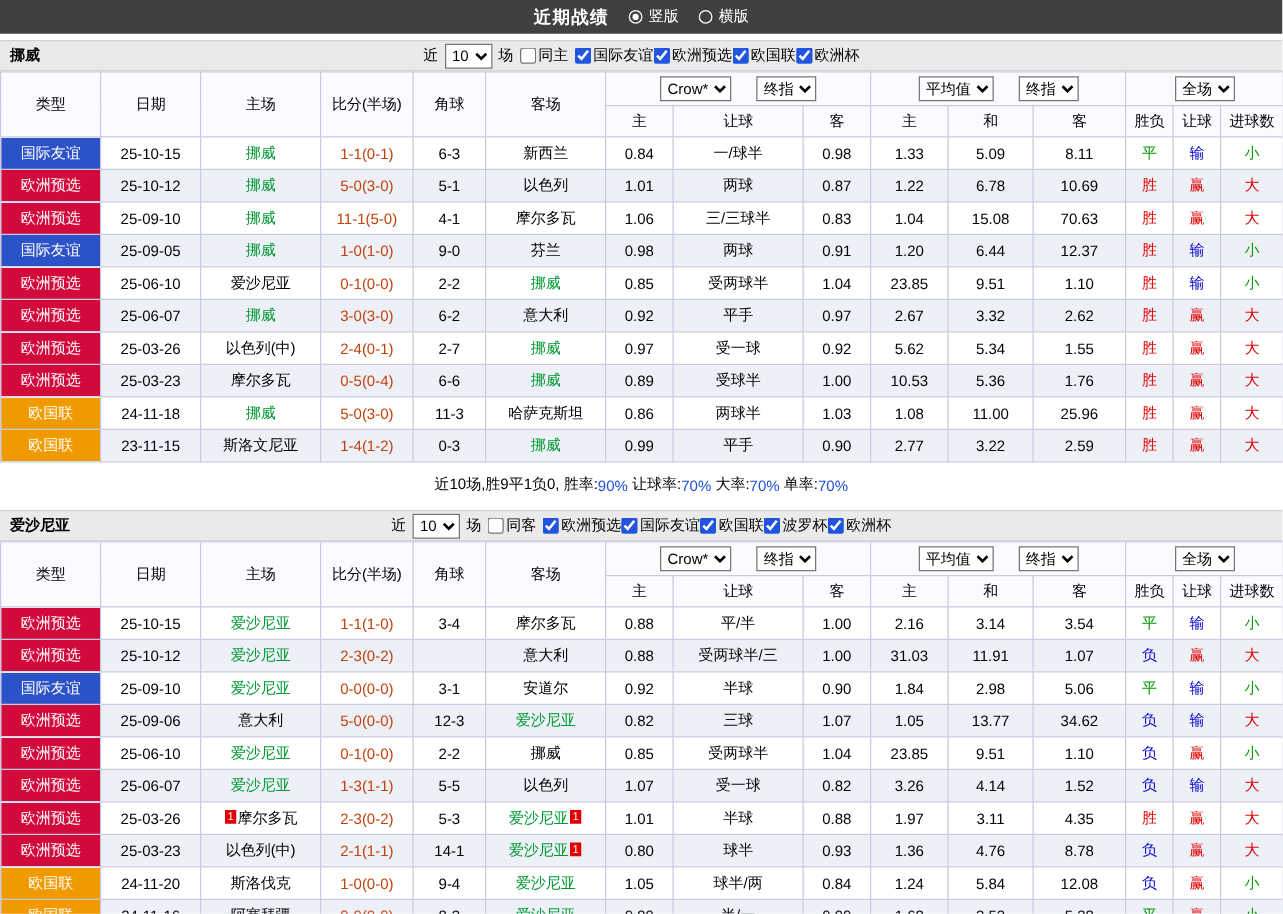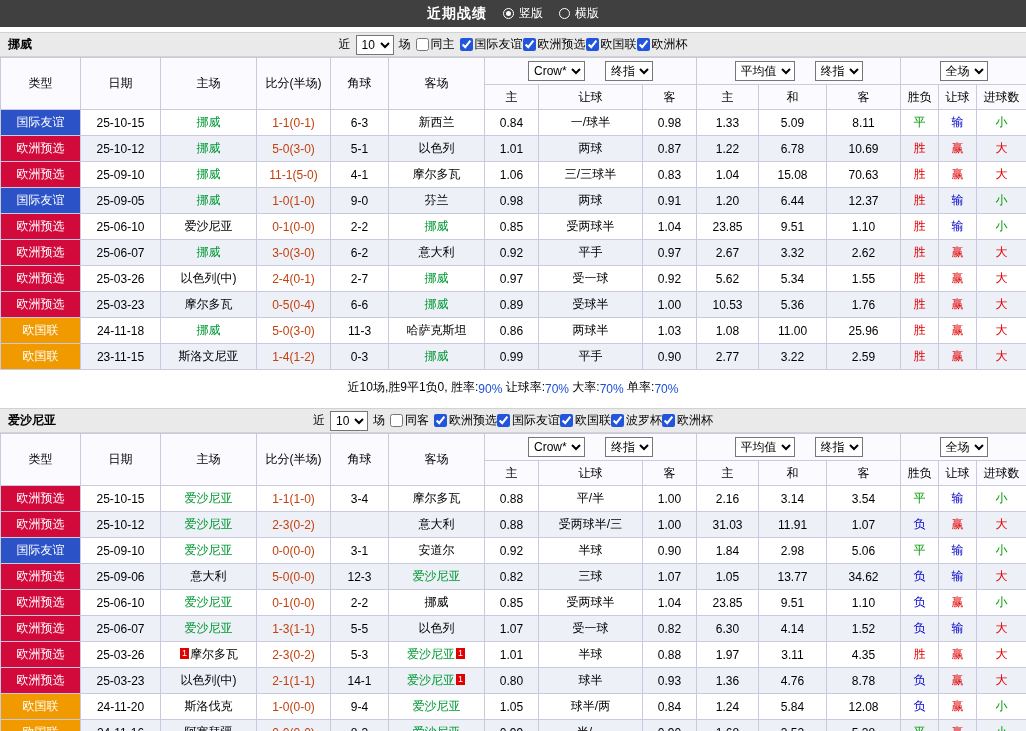--- a/index.html
+++ b/index.html
@@ -517,21 +517,21 @@
           <tr class="even">
             <td class="badge" style="background: rgb(210, 10, 60);">欧洲预选</td>
             <td>25-06-07</td>
             <td><span class="focus">爱沙尼亚</span></td>
             <td class="score">1-3(1-1)</td>
             <td>5-5</td>
             <td><span>以色列</span></td>
             <td>1.07</td>
             <td>受一球</td>
             <td>0.82</td>
-            <td>6.30</td>
+            <td>3.26</td>
             <td>4.14</td>
             <td>1.52</td>
             <td class="c-blue">负</td>
             <td class="c-blue">输</td>
             <td class="c-red">大</td>
           </tr>
           <tr>
             <td class="badge" style="background: rgb(210, 10, 60);">欧洲预选</td>
             <td>25-03-26</td>
             <td><span class="card">1</span><span>摩尔多瓦</span></td>

